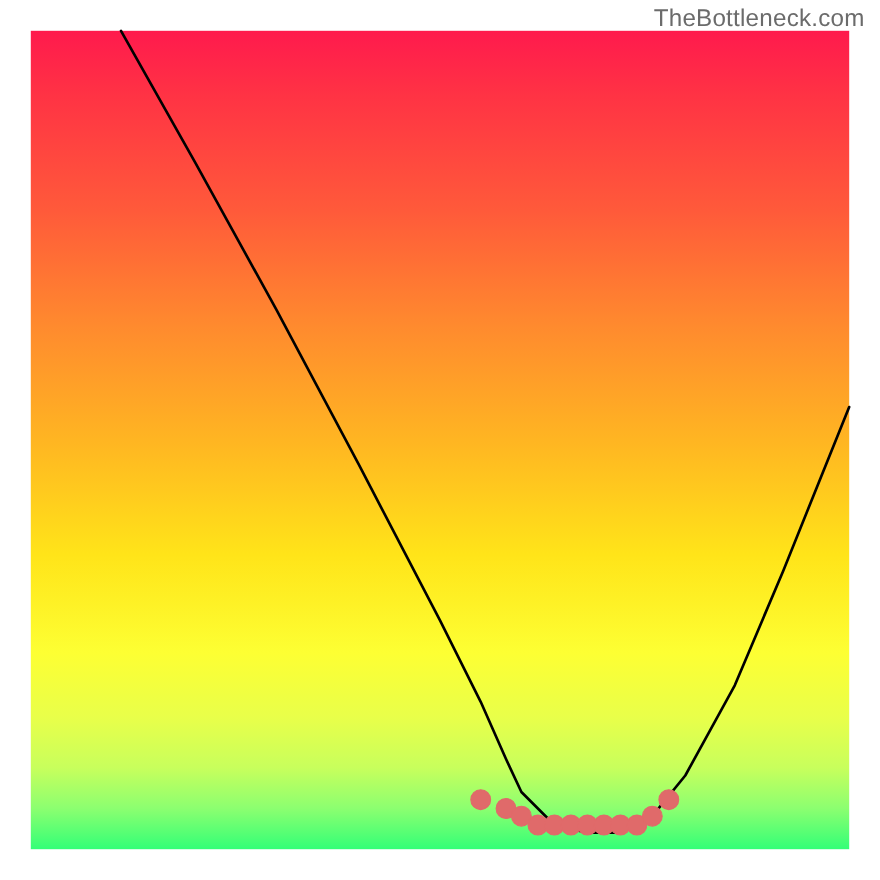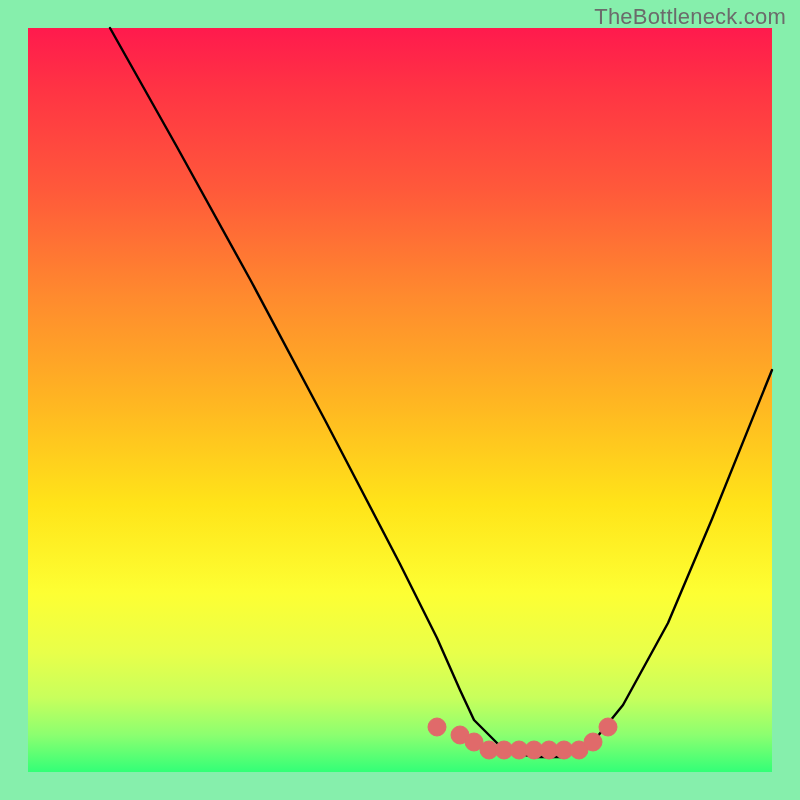--- a/index.html
+++ b/index.html
@@ -8,21 +8,21 @@
     width: 800px;
     height: 800px;
     background: #000;
     overflow: hidden;
     font-family: Arial, Helvetica, sans-serif;
   }
   .frame {
     position: relative;
     width: 800px;
     height: 800px;
-    background: #86efac;
+    background: #ffffff;
   }
   .plot {
     position: absolute;
     left: 28px;
     top: 28px;
     width: 744px;
     height: 744px;
     
     background: linear-gradient(
       to bottom,

